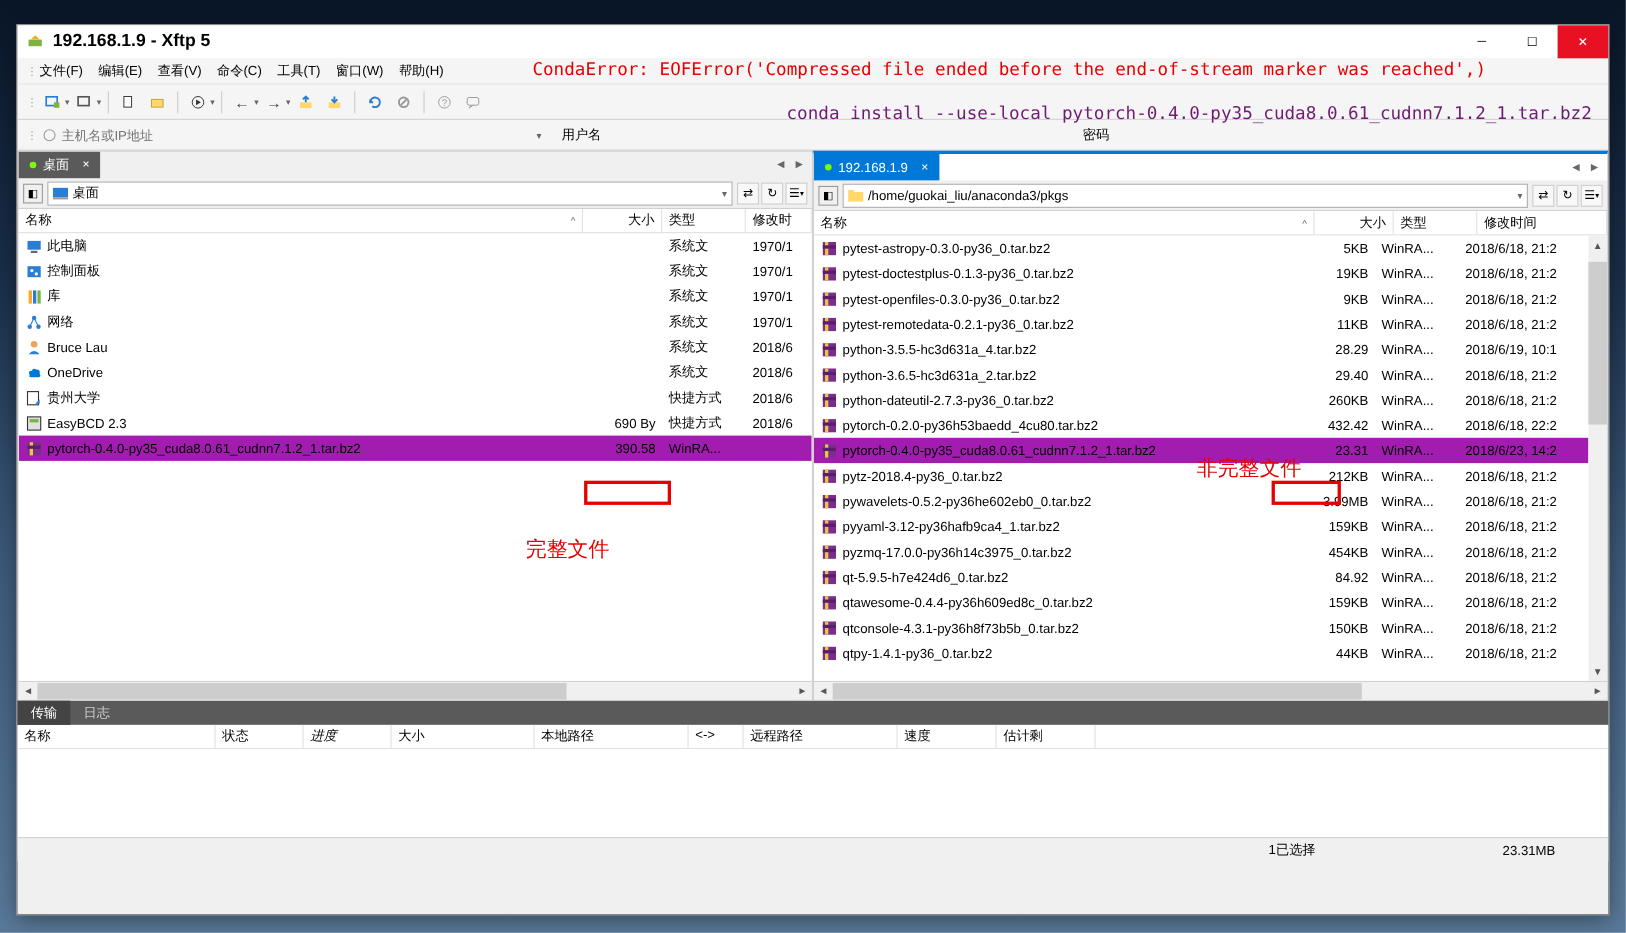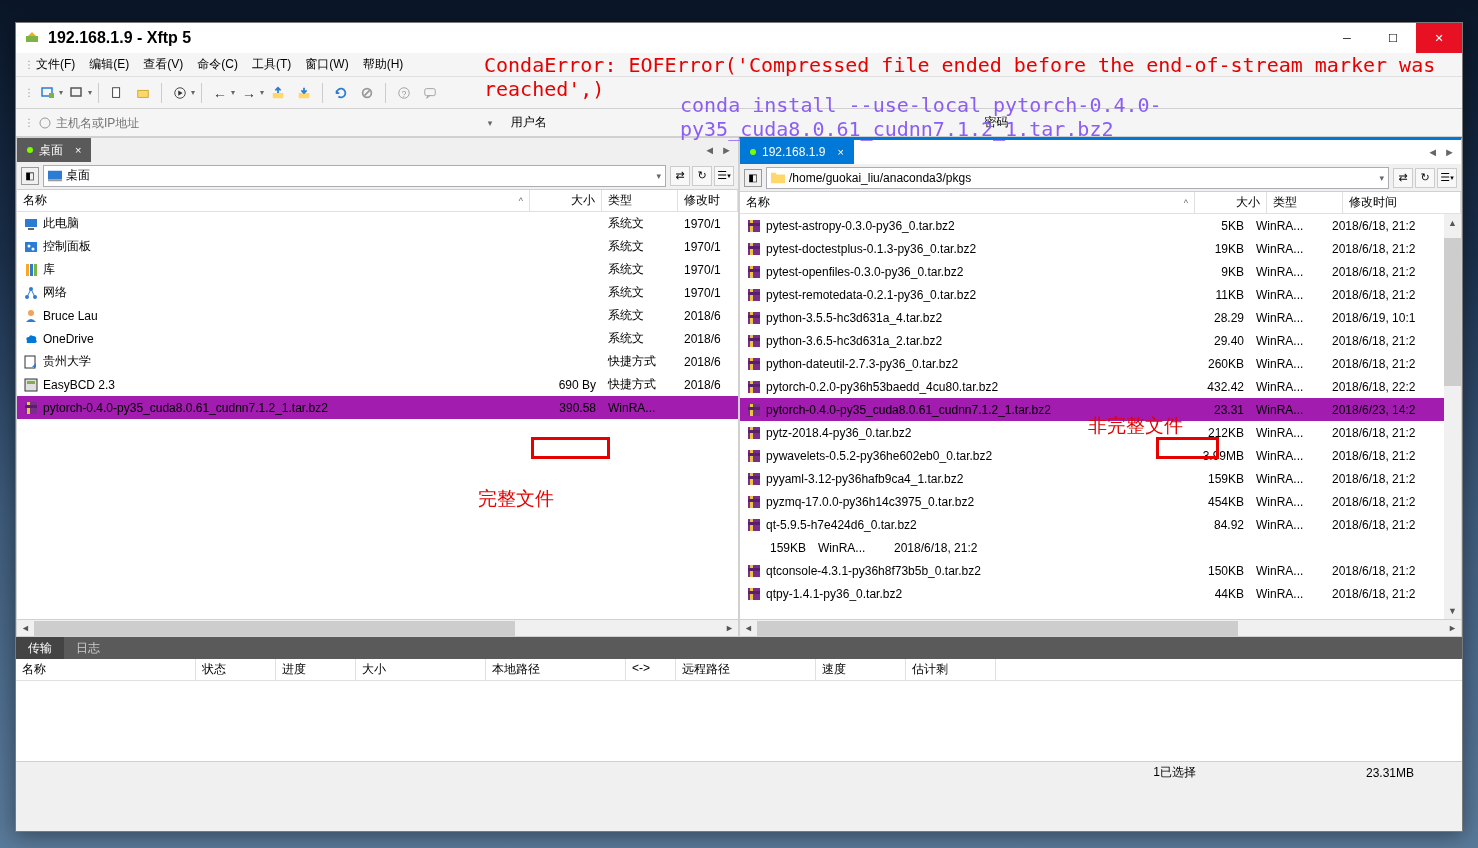--- a/index.html
+++ b/index.html
@@ -71,34 +71,34 @@
 .scrollbar-v .track { flex: 1; }
 .scrollbar-v .thumb { height: 40%; background: #cdcdcd; margin-top: 40%; }
 .pane.remote { border-top: 3px solid #0078d7; }
 .bottom-tabs { height: 22px; background: #5a5a5a; display: flex; align-items: stretch; }
 .bottom-tabs .btab { padding: 0 12px; font-size: 12px; color: #ccc; display: flex; align-items: center; }
 .bottom-tabs .btab.active { background: #444; color: #fff; }
 .transfer-header { height: 22px; background: #fff; display: flex; font-size: 12px; border-bottom: 1px solid #e0e0e0; }
 .transfer-header .tcol { padding: 2px 6px; border-right: 1px solid #e0e0e0; }
 .tc-name { width: 180px; }
 .tc-status { width: 80px; }
-.tc-progress { width: 80px; }
+.tc-progress { width: 80px; font-style: italic; }
 .tc-size { width: 130px; }
 .tc-local { width: 140px; }
 .tc-arrow { width: 50px; }
 .tc-remote { width: 140px; }
 .tc-speed { width: 90px; }
 .tc-remain { width: 90px; }
 .transfer-body { flex: 1; background: #fff; }
 .statusbar { height: 22px; background: #f0f0f0; border-top: 1px solid #d0d0d0; display: flex; align-items: center; font-size: 12px; padding: 0 8px; }
 .statusbar .sel { margin-left: auto; margin-right: 170px; }
 .statusbar .size { margin-right: 40px; }
-.overlay-text { position: absolute; font-family: "Consolas", monospace; font-size: 20px; pointer-events: none; z-index: 100; }
+.overlay-text { position: absolute; font-family: "Consolas", monospace; font-size: 16px; pointer-events: none; z-index: 100; }
 .overlay-red { color: #e60000; }
-.overlay-green { color: #8b5cf6; }
+.overlay-green { color: #701a75; margin-left: 35px; }
 .overlay-cn { font-family: "Microsoft YaHei"; font-size: 19px; color: #e60000; }
 .red-box { position: absolute; border: 3px solid #e60000; z-index: 99; pointer-events: none; }
 </style>
 </head>
 <body>
 
 <div class="window">
   <div class="titlebar">
     <svg class="app-icon" viewBox="0 0 16 16">
         <rect x="2" y="6" width="12" height="6" fill="#7cb342"></rect>
@@ -596,20 +596,28 @@
                   <rect x="4" y="2" width="3" height="12" fill="#e8c545"></rect>
                   <rect x="2" y="5" width="12" height="3" fill="#5a1f6b"></rect>
                 </svg>
                 <span>qt-5.9.5-h7e424d6_0.tar.bz2</span>
               </div>
               <div class="cell c-size">84.92</div>
               <div class="cell c-type">WinRA...</div>
               <div class="cell c-date">2018/6/18, 21:2</div>
             </div>
             <div class="file-row">
+              <div class="cell c-name">
+                <svg class="row-icon" viewBox="0 0 16 16">
+                  <rect x="2" y="2" width="12" height="12" fill="#7b2d8e"></rect>
+                  <rect x="4" y="2" width="3" height="12" fill="#e8c545"></rect>
+                  <rect x="2" y="5" width="12" height="3" fill="#5a1f6b"></rect>
+                </svg>
+                <span>qtawesome-0.4.4-py36h609ed8c_0.tar.bz2</span>
+              </div>
               <div class="cell c-size">159KB</div>
               <div class="cell c-type">WinRA...</div>
               <div class="cell c-date">2018/6/18, 21:2</div>
             </div>
             <div class="file-row">
               <div class="cell c-name">
                 <svg class="row-icon" viewBox="0 0 16 16">
                   <rect x="2" y="2" width="12" height="12" fill="#7b2d8e"></rect>
                   <rect x="4" y="2" width="3" height="12" fill="#e8c545"></rect>
                   <rect x="2" y="5" width="12" height="3" fill="#5a1f6b"></rect>

